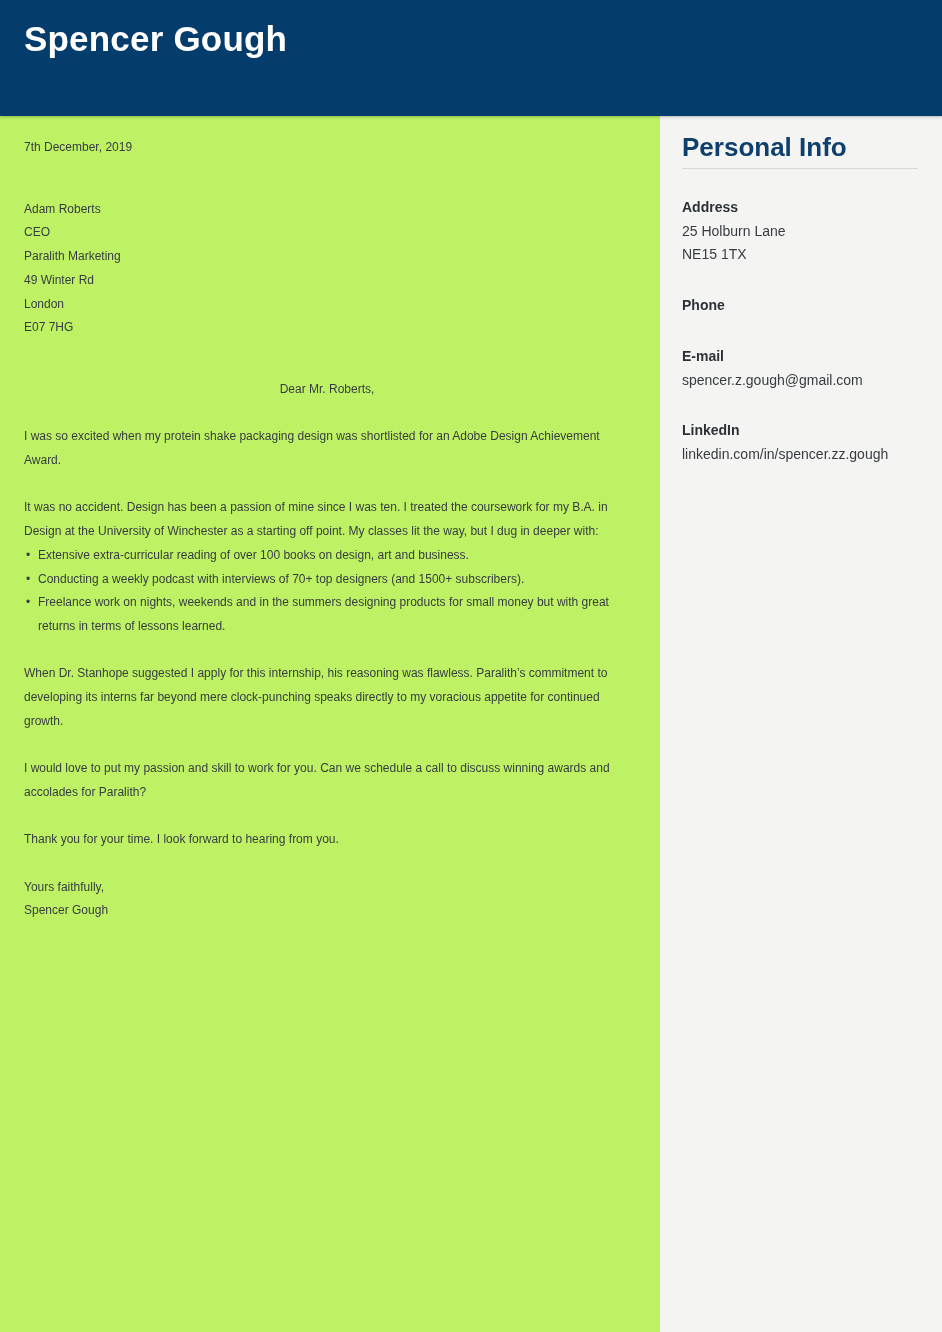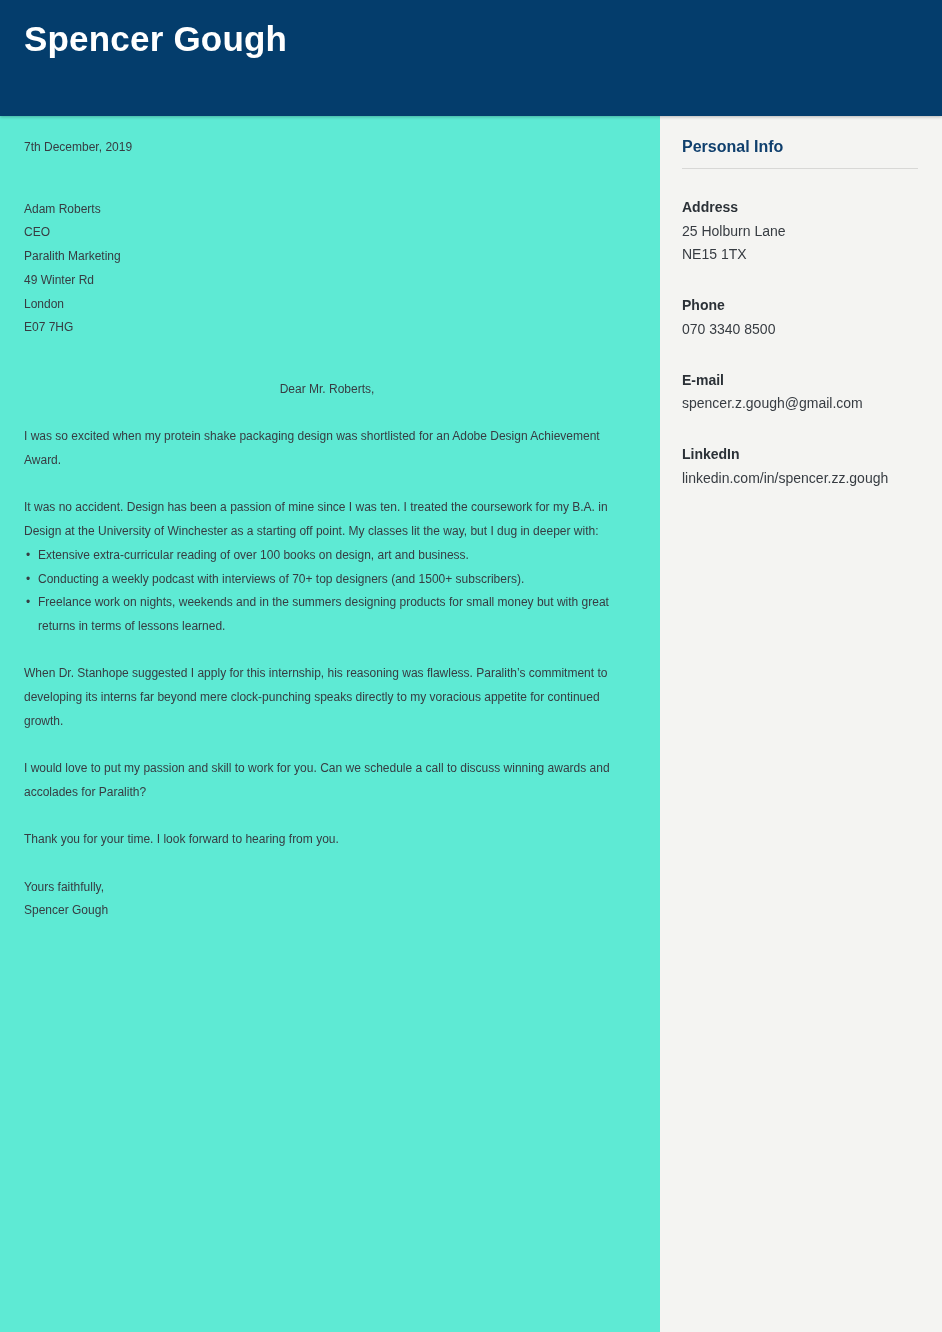--- a/index.html
+++ b/index.html
@@ -4,21 +4,21 @@
 <style>
   html, body {
     margin: 0;
     padding: 0;
     background: #ffffff;
     font-family: "Liberation Sans", "DejaVu Sans", sans-serif;
   }
   .page {
     width: 942px;
     height: 1332px;
-    background: #5eead4;
+    background: #bef264;
     overflow: hidden;
     position: relative;
   }
   
   .header {
     background: #043d6c;
     height: 116px;
     box-sizing: border-box;
     padding: 18px 24px 0 24px;
     color: #ffffff;
@@ -77,21 +77,21 @@
   .letter .closing { margin-top: 23.7px; }
   
   .sidebar {
     flex: 1;
     background: #f4f4f2;
     box-sizing: border-box;
     padding: 19px 24px 20px 22px;
   }
   .sidebar .sidebar-heading {
     margin: 0;
-    font-size: 16px;
+    font-size: 26px;
     line-height: 24px;
     font-weight: 700;
     color: #0f3f6d;
     padding-bottom: 9px;
     border-bottom: 1px solid #d8d8d6;
   }
   .sidebar .section {
     margin-top: 27px;
     font-size: 14px;
     line-height: 23.7px;
@@ -152,21 +152,20 @@
       <h2 class="sidebar-heading">Personal Info</h2>
 
       <div class="section">
         <div class="label">Address</div>
         <div class="line">25 Holburn Lane</div>
         <div class="line">NE15 1TX</div>
       </div>
 
       <div class="section">
         <div class="label">Phone</div>
-        <div class="line">070 3340 8500</div>
       </div>
 
       <div class="section">
         <div class="label">E-mail</div>
         <div class="line">spencer.z.gough@gmail.com</div>
       </div>
 
       <div class="section">
         <div class="label">LinkedIn</div>
         <div class="line">linkedin.com/in/spencer.zz.gough</div>

